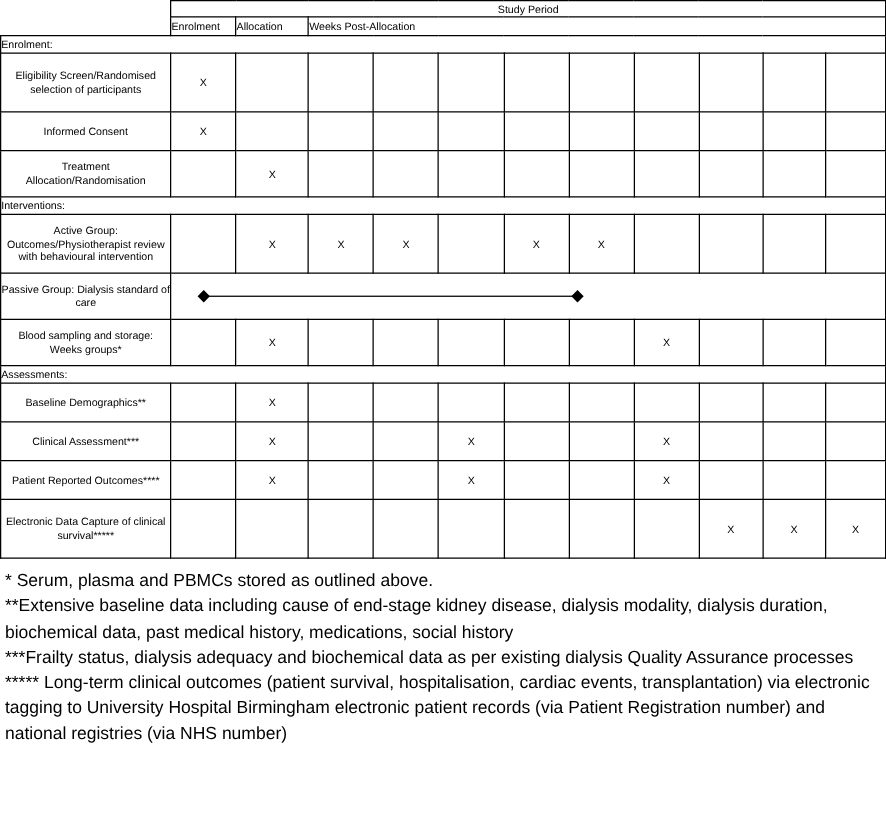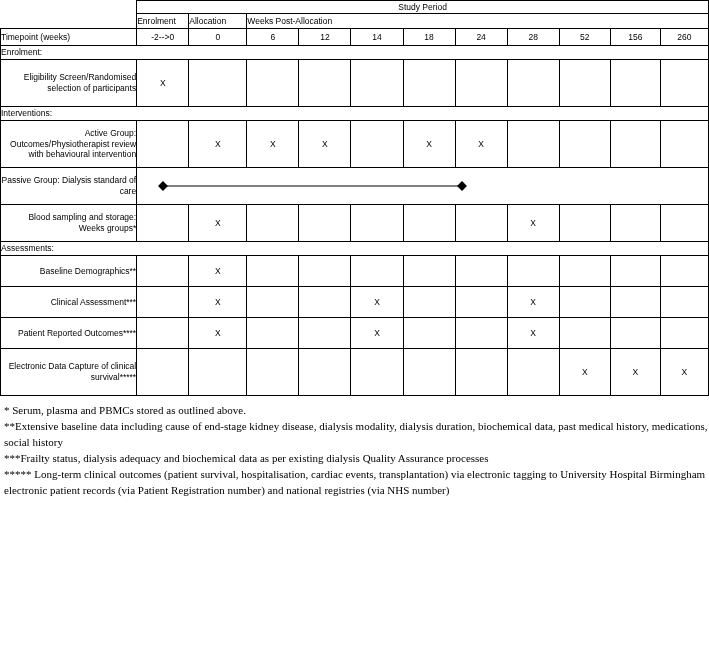--- a/index.html
+++ b/index.html
@@ -65,21 +65,21 @@
     border: none !important;
   }
   .section-row td {
     font-weight: bold;
     text-align: left;
     padding-left: 3px;
     height: 13px;
     font-size: 8.5px;
   }
   .row-label {
-    text-align: right;
+    text-align: center;
     padding-left: 3px;
     padding-right: 2px;
     font-size: 8.5px;
   }
   .mark {
     text-align: center;
     font-size: 8.5px;
   }
   .r-tall { height: 46px; }
   .r-med  { height: 36px; }
@@ -102,23 +102,22 @@
     top: 50%;
     width: 7px;
     height: 7px;
     background: #000;
     transform: translate(-50%, -50%) rotate(45deg);
   }
   .footnotes {
     margin-top: 7px;
     padding-left: 4px;
     padding-right: 0;
-    font-size: 11px;
+    font-size: 14px;
     line-height: 1.45;
-    font-family: Liberation Serif, serif;
   }
   .footnotes div { margin: 0; }
 </style>
 </head>
 <body>
 
 <div class="sheet">
   <table class="schedule">
     <colgroup>
       <col style="width:136px">
@@ -138,42 +137,56 @@
       <tr>
         <td class="blank-cell"></td>
         <td class="hdr-period" colspan="11">Study Period</td>
       </tr>
       <tr>
         <td class="blank-cell"></td>
         <td class="hdr-sub">Enrolment</td>
         <td class="hdr-sub">Allocation</td>
         <td class="hdr-sub" colspan="9">Weeks Post-Allocation</td>
       </tr>
-      <tr>
-        <td class="lbl-time">Timepoint (weeks)</td>
-        <td class="hdr-time">-2--&gt;0</td>
-        <td class="hdr-time">0</td>
-        <td class="hdr-time">6</td>
-        <td class="hdr-time">12</td>
-        <td class="hdr-time">14</td>
-        <td class="hdr-time">18</td>
-        <td class="hdr-time">24</td>
-        <td class="hdr-time">28</td>
-        <td class="hdr-time">52</td>
-        <td class="hdr-time">156</td>
-        <td class="hdr-time">260</td>
-      </tr>
 
       <tr class="section-row">
         <td colspan="12">Enrolment:</td>
       </tr>
       <tr>
         <td class="row-label r-tall">Eligibility Screen/Randomised selection of participants</td>
         <td class="mark">X</td>
         <td class="mark"></td>
+        <td class="mark"></td>
+        <td class="mark"></td>
+        <td class="mark"></td>
+        <td class="mark"></td>
+        <td class="mark"></td>
+        <td class="mark"></td>
+        <td class="mark"></td>
+        <td class="mark"></td>
+        <td class="mark"></td>
+      </tr>
+      <tr>
+        <td class="row-label r-reg">Informed Consent</td>
+        <td class="mark">X</td>
+        <td class="mark"></td>
+        <td class="mark"></td>
+        <td class="mark"></td>
+        <td class="mark"></td>
+        <td class="mark"></td>
+        <td class="mark"></td>
+        <td class="mark"></td>
+        <td class="mark"></td>
+        <td class="mark"></td>
+        <td class="mark"></td>
+      </tr>
+      <tr>
+        <td class="row-label r-med">Treatment Allocation/Randomisation</td>
+        <td class="mark"></td>
+        <td class="mark">X</td>
         <td class="mark"></td>
         <td class="mark"></td>
         <td class="mark"></td>
         <td class="mark"></td>
         <td class="mark"></td>
         <td class="mark"></td>
         <td class="mark"></td>
         <td class="mark"></td>
         <td class="mark"></td>
       </tr>

